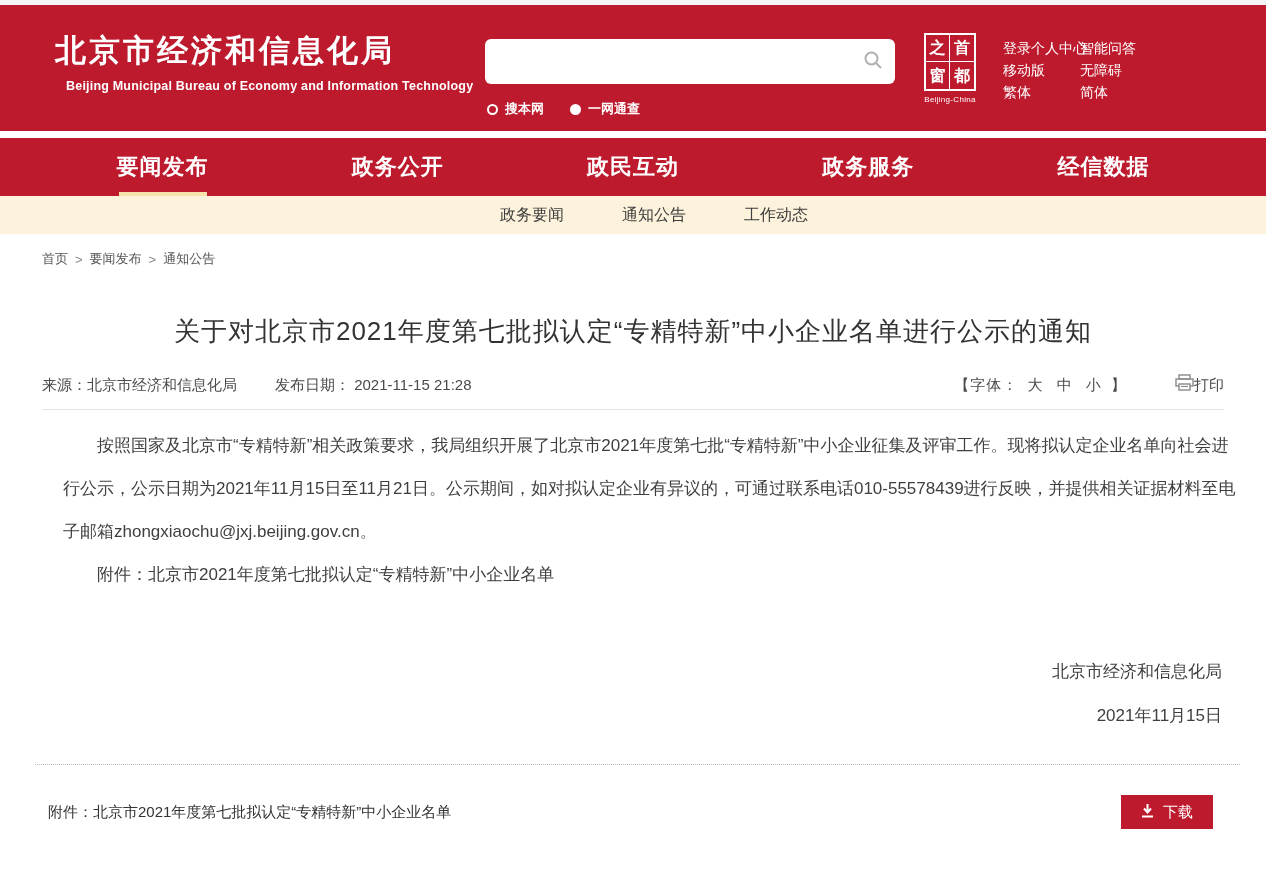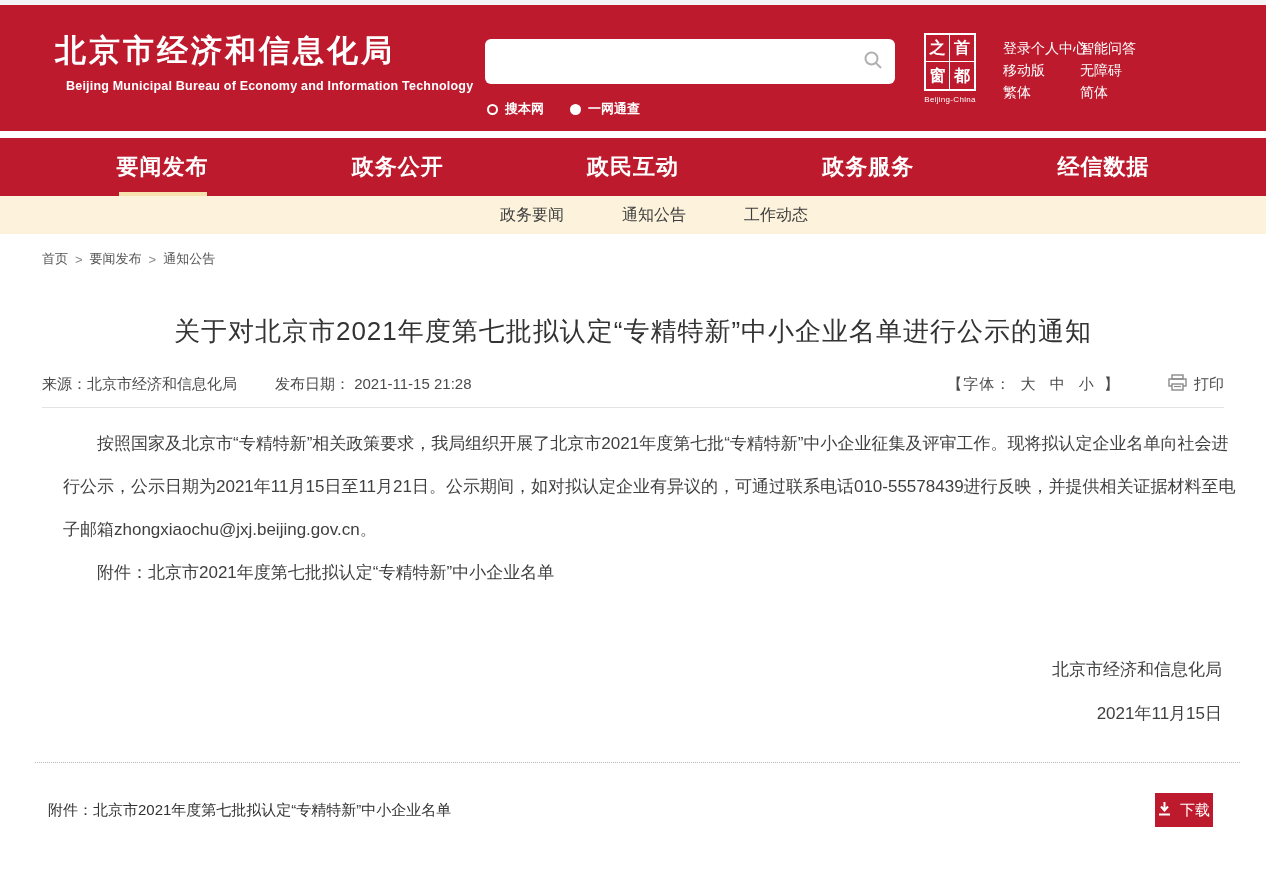--- a/index.html
+++ b/index.html
@@ -134,22 +134,22 @@
     padding: 0 42px;
     display: flex; align-items: center; justify-content: space-between;
     font-size: 15px; color: #4a4a4a;
   }
   .meta-left { display: flex; align-items: center; }
   .meta-date { margin-left: 38px; }
   .meta-right { display: flex; align-items: center; gap: 48px; }
   .font-widget { color: #4a4a4a; letter-spacing: 1px; }
   .font-size-btn { cursor: pointer; margin: 0 4px; }
   .print-btn {
-    display: flex; align-items: center; gap: 7px; cursor: pointer;
-    color: #4a4a4a; background: none; border: none; font-size: 15px;
+    display: flex; align-items: center; cursor: pointer;
+    color: #4a4a4a; background: none; border: none; font-size: 15px; font-family: Liberation Mono, monospace;
   }
   .meta-divider {
     border: none; border-top: 1px solid #e3e3e3;
     margin: 13px 42px 0 42px;
   }
   .article-body {
     padding: 14px 22px 0 63px;
     font-size: 17px; color: #3f3f3f;
     line-height: 43px;
   }
@@ -160,21 +160,21 @@
     margin: 26px 26px 0 35px;
   }
   .attachment-bar {
     margin-top: 30px;
     padding: 0 53px 0 48px;
     display: flex; align-items: center; justify-content: space-between;
   }
   .attachment-label { font-size: 15px; color: #333; }
   .download-btn {
     background: #bd1a2d; color: #fff; border: none; cursor: pointer;
-    height: 34px; padding: 0 3px; font-size: 15px;
+    height: 34px; padding: 0 20px; font-size: 15px;
     display: flex; align-items: center; gap: 9px;
   }
 </style>
 </head>
 <body>
 
 <div class="top-strip"></div>
 
 <div class="header">
   <div class="brand">

